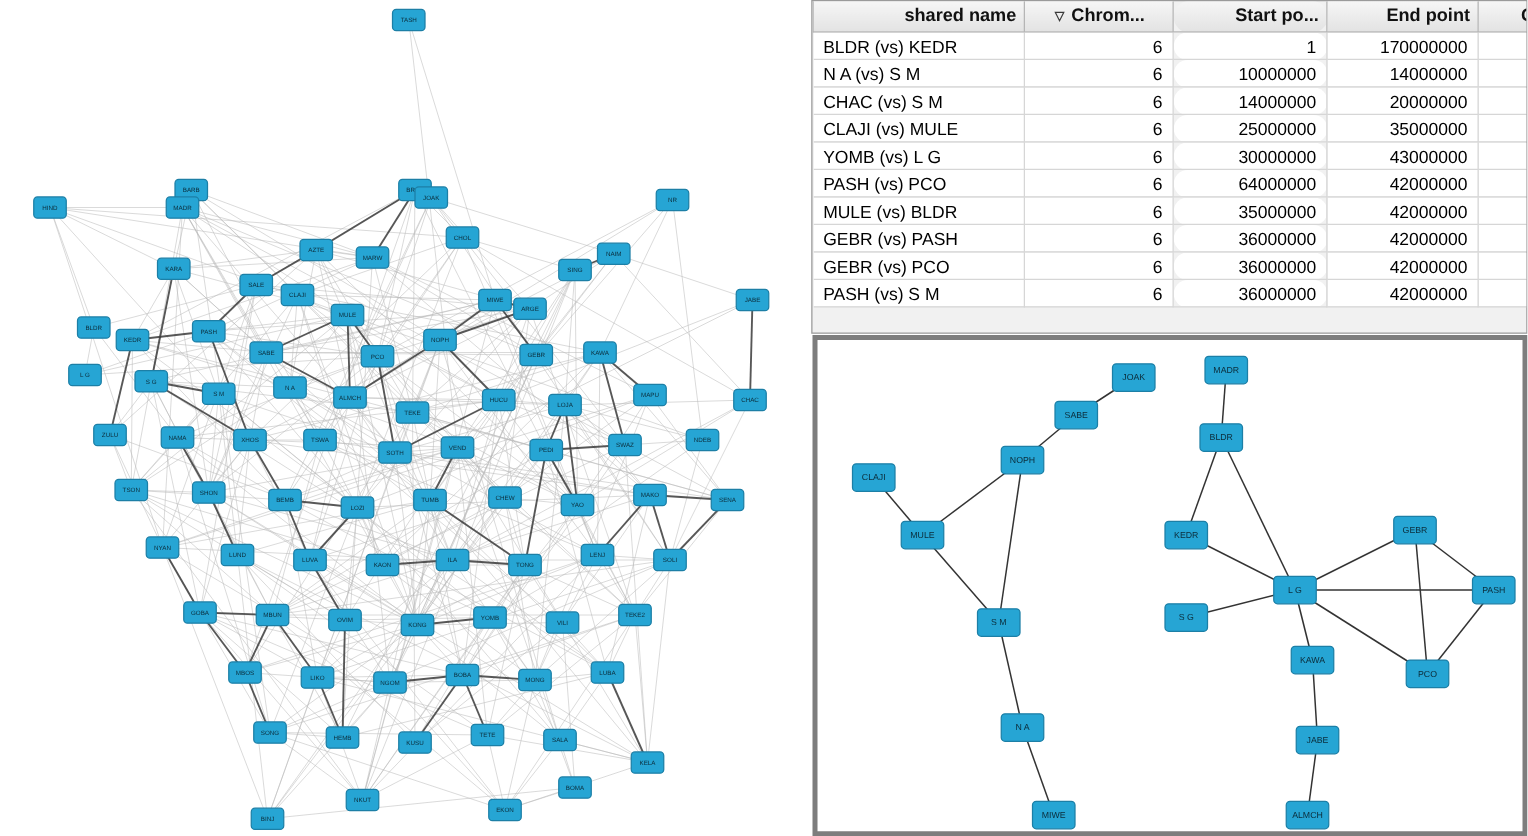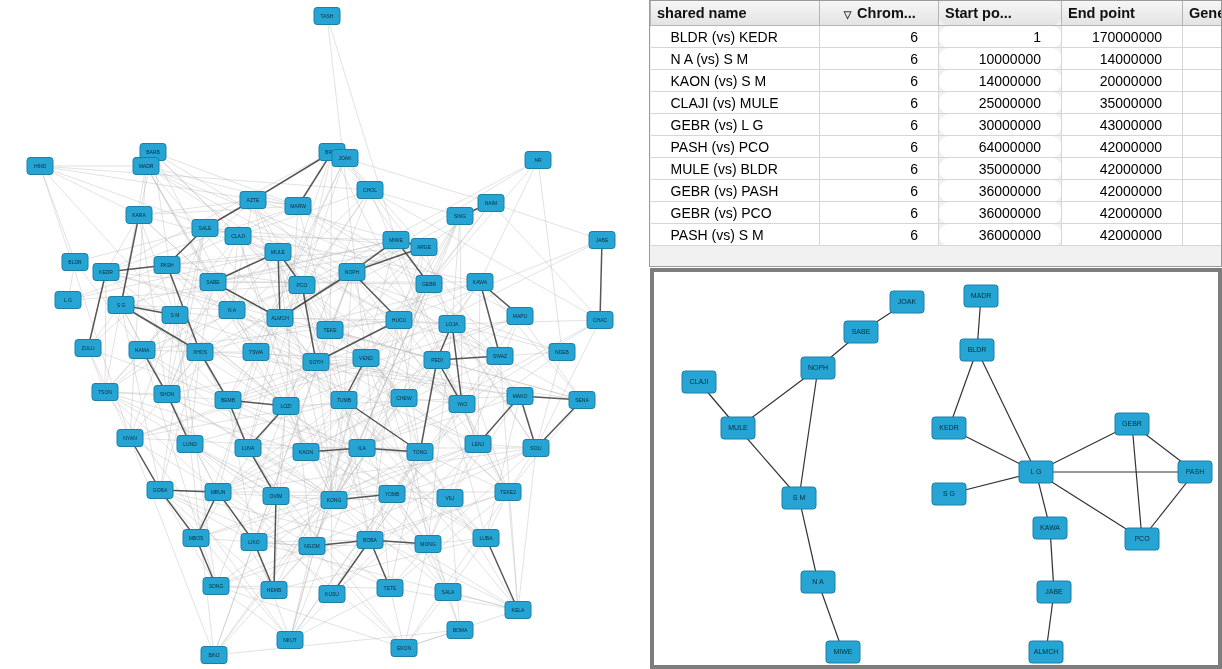--- a/index.html
+++ b/index.html
@@ -42,41 +42,41 @@
   }
   #table-panel thead th {
     background: linear-gradient(#f6f6f6, #e3e3e3);
     border: 1px solid #b5b5b5;
     border-top: none;
     height: 24px;
     font-weight: bold;
     color: #111;
     font-size: 14.5px;
     padding: 0 6px;
-    text-align: left;
+    text-align: right;
     white-space: nowrap;
     overflow: hidden;
   }
   #table-panel thead th.with-filter {
     text-align: center;
   }
   #table-panel thead th .filter-ico {
     display: inline-block;
     width: 11px;
     color: #3a3a3a;
     font-size: 10px;
     vertical-align: middle;
     margin-right: 4px;
   }
   #table-panel tbody td {
     background: #ffffff;
     border-right: 1px solid #d6d6d6;
     border-bottom: 1px solid #d6d6d6;
     height: 21px;
-    padding: 0 20px;
+    padding: 0 8px;
     font-size: 14px;
     color: #000;
     white-space: nowrap;
     overflow: hidden;
   }
   #table-panel tbody td.num { text-align: right; }
   #table-panel tbody td.txt { text-align: left; }
   #table-panel .col-name  { width: 156px; }
   #table-panel .col-chrom { width: 106px; margin-top: 16px; }
   #table-panel .col-start { width: 110px; border-radius: 12px; }
@@ -964,35 +964,35 @@
           <td class="col-gen num">192.0</td>
         </tr>
         <tr>
           <td class="col-name txt">N A (vs) S M</td>
           <td class="col-chrom num">6</td>
           <td class="col-start num">10000000</td>
           <td class="col-end num">14000000</td>
           <td class="col-gen num">6.6</td>
         </tr>
         <tr>
-          <td class="col-name txt">KAON (vs) S M</td>
+          <td class="col-name txt">CHAC (vs) S M</td>
           <td class="col-chrom num">6</td>
           <td class="col-start num">14000000</td>
           <td class="col-end num">20000000</td>
           <td class="col-gen num">7.5</td>
         </tr>
         <tr>
           <td class="col-name txt">CLAJI (vs) MULE</td>
           <td class="col-chrom num">6</td>
           <td class="col-start num">25000000</td>
           <td class="col-end num">35000000</td>
           <td class="col-gen num">5.9</td>
         </tr>
         <tr>
-          <td class="col-name txt">GEBR (vs) L G</td>
+          <td class="col-name txt">YOMB (vs) L G</td>
           <td class="col-chrom num">6</td>
           <td class="col-start num">30000000</td>
           <td class="col-end num">43000000</td>
           <td class="col-gen num">16.9</td>
         </tr>
         <tr>
           <td class="col-name txt">PASH (vs) PCO</td>
           <td class="col-chrom num">6</td>
           <td class="col-start num">64000000</td>
           <td class="col-end num">42000000</td>

